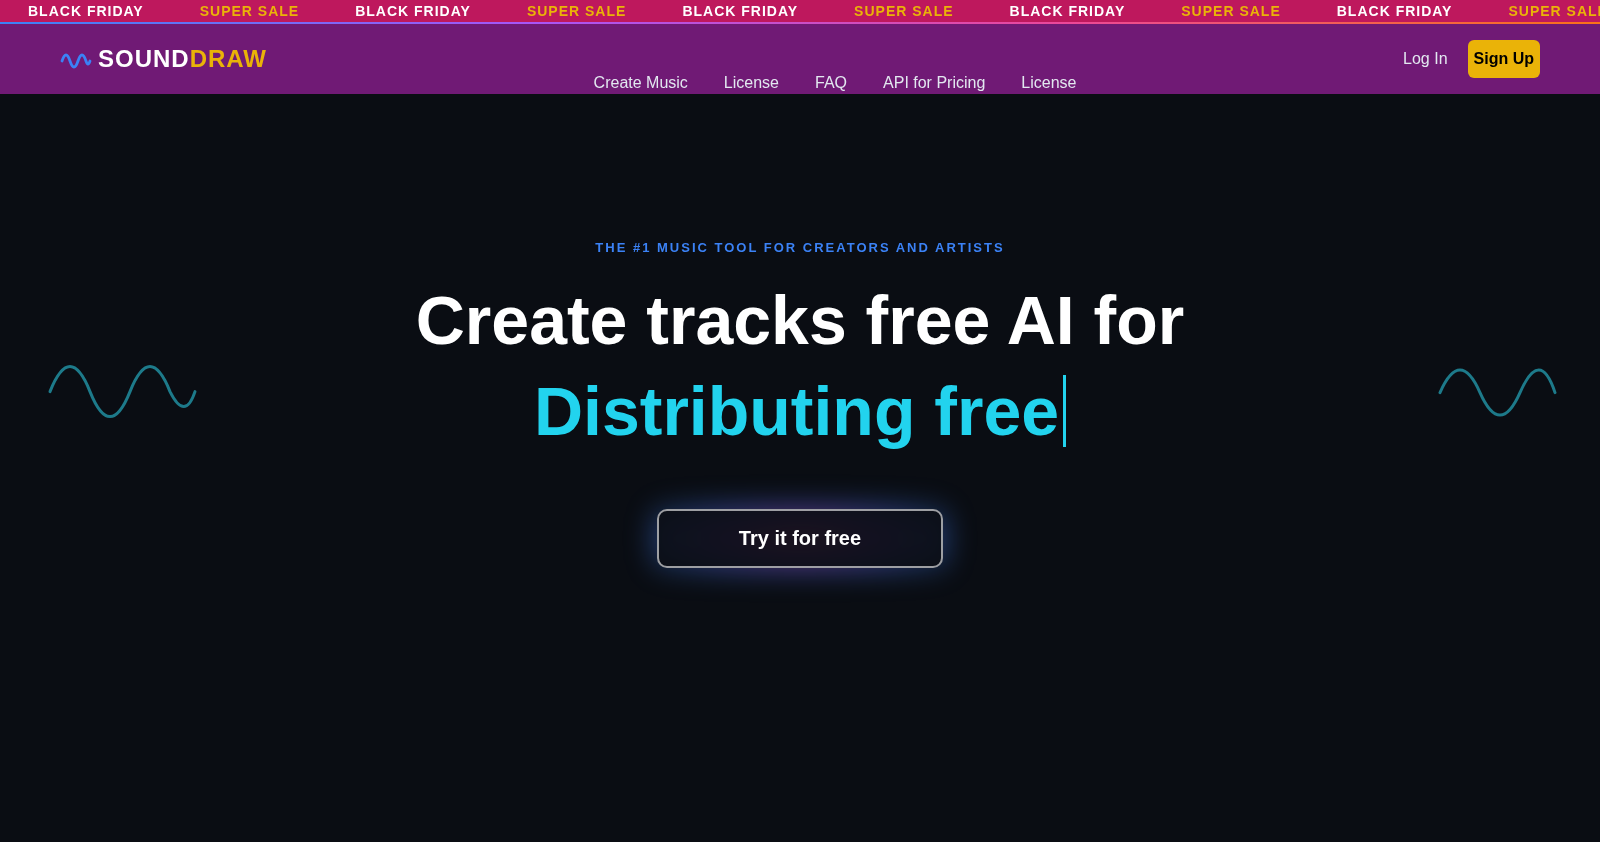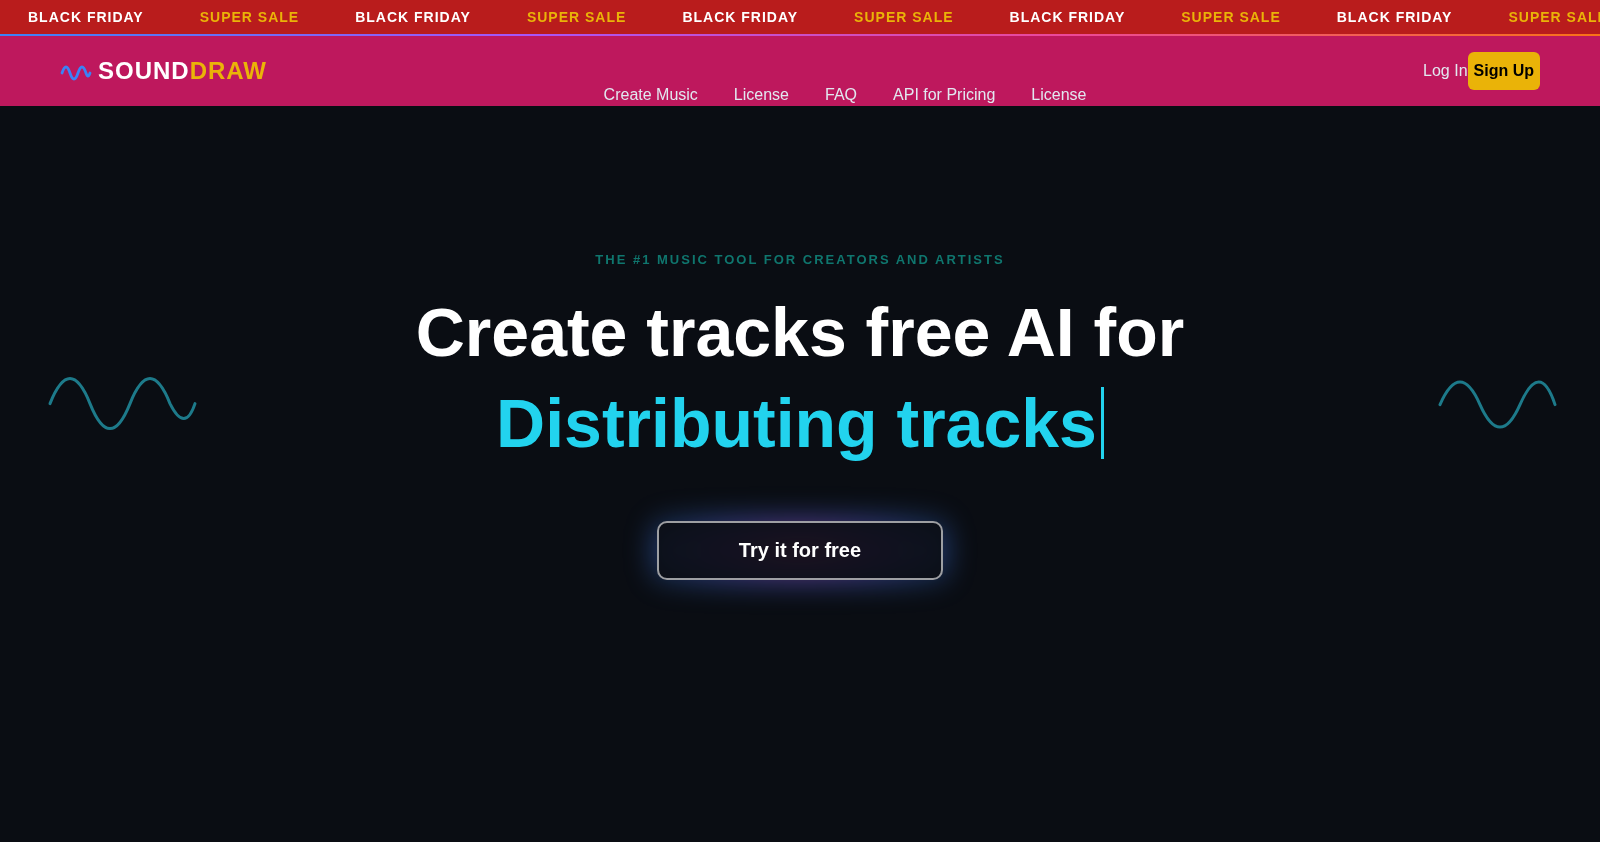--- a/index.html
+++ b/index.html
@@ -7,22 +7,22 @@
       background-color: #0a0d13;
       font-family: 'Helvetica Neue', Arial, sans-serif;
       color: #ffffff;
       overflow-x: hidden;
       width: 1600px;
       min-height: 842px;
     }
 
     
     .bf-banner {
-      background-color: #b91c1c;
-      height: 36px;
+      background-color: #be185d;
+      height: 24px;
       display: flex;
       align-items: center;
       overflow: hidden;
       white-space: nowrap;
       border-bottom: 2px solid transparent;
       border-image: linear-gradient(90deg, #3b82f6, #a855f7, #ec4899, #f97316) 1;
     }
     .bf-scroll-track {
       display: flex;
       animation: scroll-left 18s linear infinite;
@@ -40,21 +40,21 @@
       100% { transform: translateX(-50%); }
     }
 
     
     .navbar {
       display: flex;
       align-items: center;
       justify-content: space-between;
       padding: 0 60px;
       height: 70px;
-      background-color: #be185d;
+      background-color: #701a75;
     }
     .logo-area {
       display: flex;
       align-items: center;
       gap: 6px;
     }
     .logo-icon {
       color: #3b82f6;
       font-size: 22px;
       line-height: 1;
@@ -76,20 +76,21 @@
     .nav-link {
       color: #e2e8f0;
       font-size: 16px;
       font-weight: 500;
       text-decoration: none;
       cursor: pointer;
     }
     .nav-actions {
       display: flex;
       align-items: center;
+      gap: 20px;
     }
     .login-link {
       color: #e2e8f0;
       font-size: 16px;
       font-weight: 500;
       cursor: pointer;
     }
     .signup-btn {
       background-color: #eab308;
       color: #000000;
@@ -124,21 +125,21 @@
       position: absolute;
       right: 40px;
       top: 50%;
       transform: translateY(-60%);
     }
 
     .subtitle-tag {
       font-size: 13px;
       font-weight: 600;
       letter-spacing: 2px;
-      color: #0f766e;
+      color: #3b82f6;
       margin-bottom: 28px;
       text-transform: uppercase;
     }
 
     .hero-headline {
       font-size: 68px;
       font-weight: 800;
       line-height: 1.1;
       color: #ffffff;
       margin-bottom: 16px;
@@ -252,21 +253,21 @@
     <svg width="130" height="90" viewBox="0 0 130 90" fill="none" xmlns="http://www.w3.org/2000/svg">
       <path d="M10 55 Q30 10 50 55 Q70 100 90 55 Q110 10 125 55" stroke="#1d7a8a" stroke-width="3" fill="none" stroke-linecap="round"></path>
     </svg>
   </div>
 
   <p class="subtitle-tag">THE #1 MUSIC TOOL FOR CREATORS AND ARTISTS</p>
 
   <h1 class="hero-headline">Create tracks free AI for</h1>
 
   <div class="hero-typed-line">
-    <span>Distributing tracks</span>
+    <span>Distributing free</span>
     <span class="typed-cursor"></span>
   </div>
 
   <div class="cta-wrapper">
     <div class="cta-glow"></div>
     <button class="cta-btn">Try it for free</button>
   </div>
 
 </section>
 

